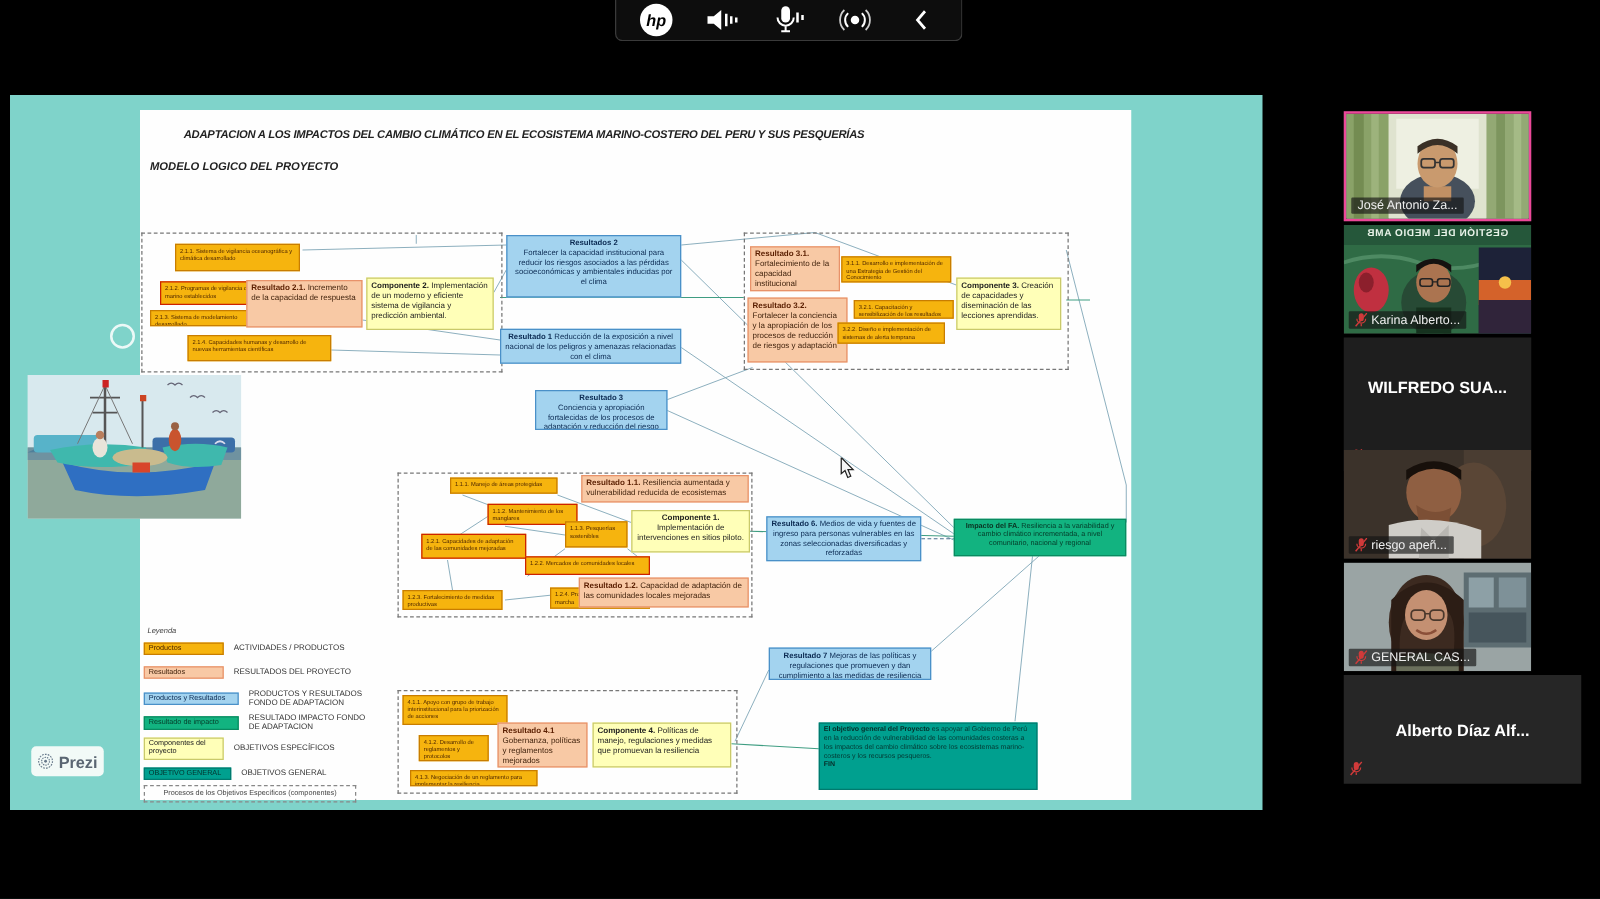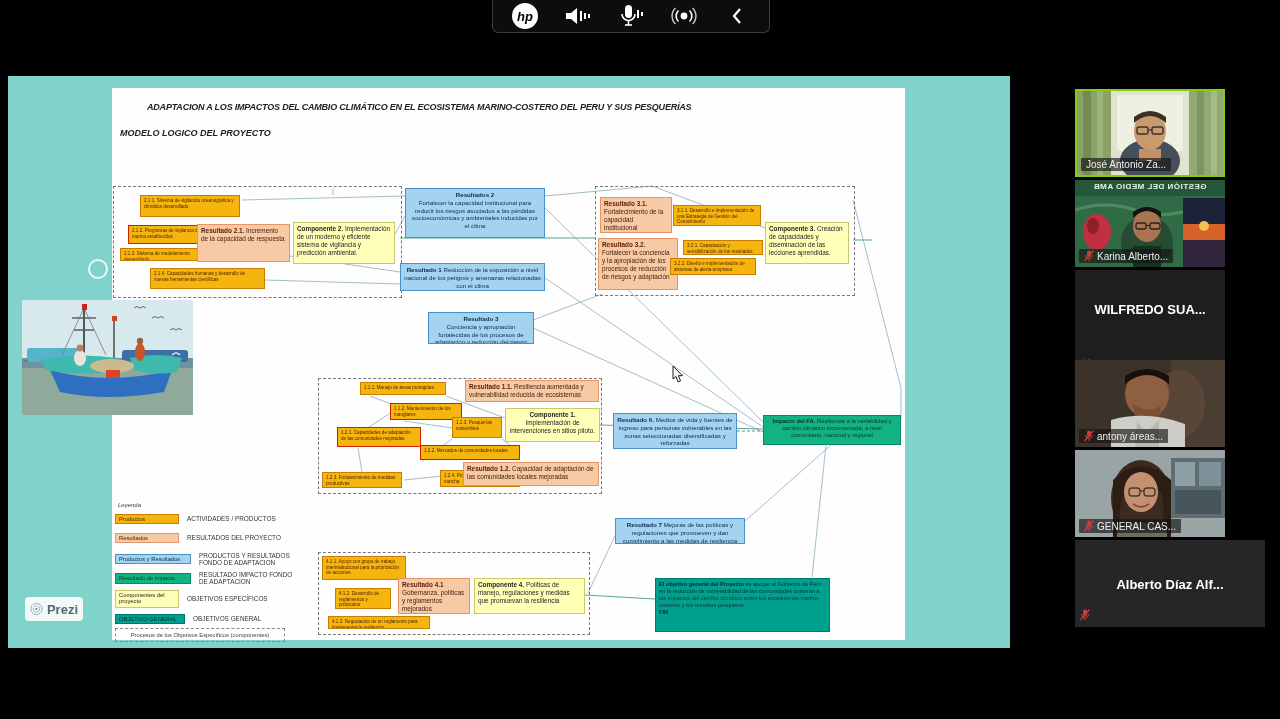--- a/index.html
+++ b/index.html
@@ -308,21 +308,21 @@
       <circle cx="7" cy="7" r="6" fill="none" stroke="#66788a" stroke-width="1" stroke-dasharray="1.5,1"></circle>
       <circle cx="7" cy="7" r="3.4" fill="none" stroke="#66788a" stroke-width="1" stroke-dasharray="1.2,0.9"></circle>
       <circle cx="7" cy="7" r="1.2" fill="#66788a"></circle>
     </svg>
     <span style="font-size:13px;font-weight:bold;color:#5a6672;">Prezi</span>
   </div>
 </div>
 
 <div>
 
-  <div class="abs tile" style="top:89px;height:88px;border:2px solid #84cc16;box-sizing:border-box;">
+  <div class="abs tile" style="top:89px;height:88px;border:2px solid #ec4899;box-sizing:border-box;">
     <svg width="146" height="84" viewBox="0 0 146 84">
       <rect width="146" height="84" fill="#e9ead9"></rect>
       <rect x="0" y="0" width="34" height="84" fill="#8aa268"></rect>
       <rect x="6" y="0" width="8" height="84" fill="#748c52"></rect>
       <rect x="20" y="0" width="6" height="84" fill="#9db37c"></rect>
       <rect x="112" y="0" width="34" height="84" fill="#93a974"></rect>
       <rect x="120" y="0" width="7" height="84" fill="#7d955e"></rect>
       <rect x="134" y="0" width="6" height="84" fill="#a5ba86"></rect>
       <rect x="34" y="0" width="78" height="84" fill="#dfe3cf"></rect>
       <rect x="40" y="4" width="66" height="56" fill="#eef0e2"></rect>
@@ -391,21 +391,21 @@
       <path d="M36 60 Q72 50 110 64 L110 87 L36 87 Z" fill="#cfcdc8"></path>
       <path d="M62 62 L72 72 L84 60 L84 87 L60 87 Z" fill="#b9b7b2"></path>
     </svg>
     <div class="name-chip">
       <svg class="mic-muted" viewBox="0 0 10 12">
         <rect x="3" y="0.5" width="4" height="6.5" rx="2" fill="#d03a3a"></rect>
         <path d="M1.5 5 a3.5 3.5 0 0 0 7 0" stroke="#d03a3a" stroke-width="1" fill="none"></path>
         <line x1="5" y1="9" x2="5" y2="11" stroke="#d03a3a" stroke-width="1"></line>
         <line x1="0.5" y1="11" x2="9.5" y2="0.5" stroke="#d03a3a" stroke-width="1.2"></line>
       </svg>
-      <span>antony áreas...</span>
+      <span>riesgo apeñ...</span>
     </div>
   </div>
 
   <div class="abs tile" style="top:450px;height:87px;">
     <svg width="150" height="87" viewBox="0 0 150 87">
       <rect width="150" height="87" fill="#9aa4a4"></rect>
       <rect x="96" y="8" width="54" height="60" fill="#5d6d72"></rect>
       <rect x="100" y="12" width="20" height="24" fill="#8da0a6"></rect>
       <rect x="124" y="12" width="22" height="24" fill="#7e9198"></rect>
       <rect x="100" y="40" width="46" height="24" fill="#46555c"></rect>

